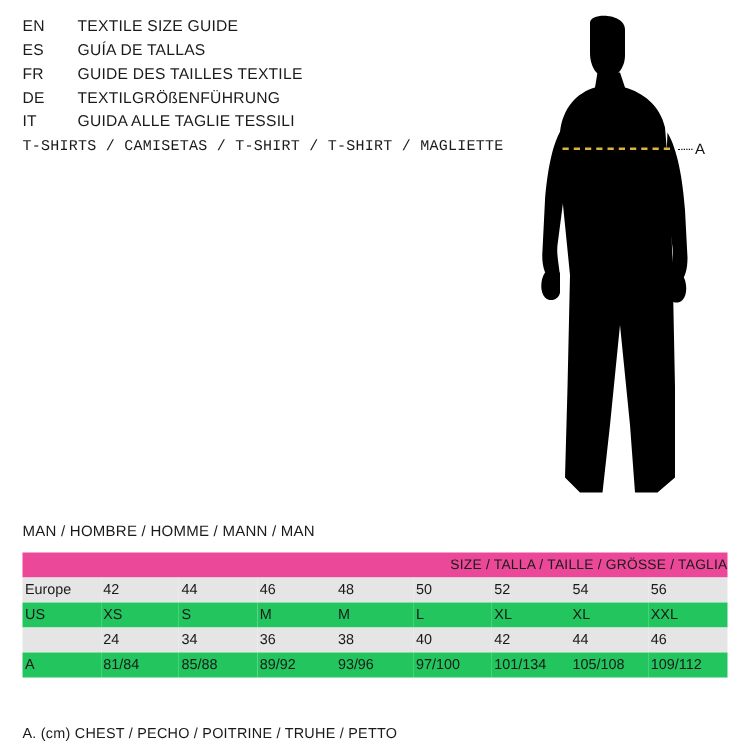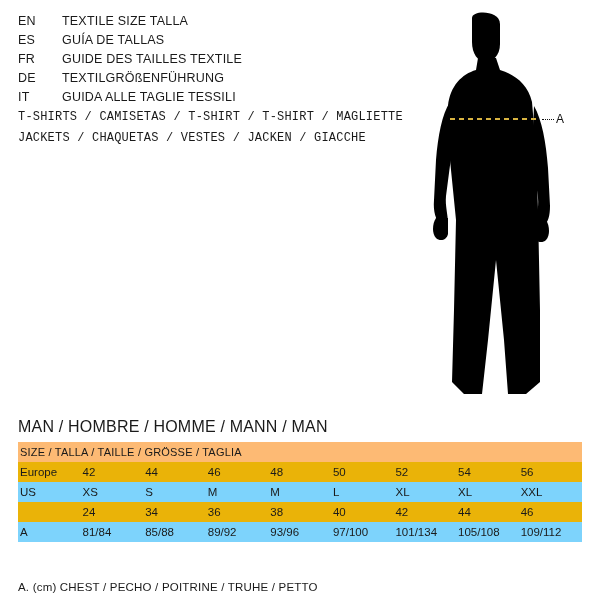--- a/index.html
+++ b/index.html
@@ -81,49 +81,50 @@
     top: 109px;
     width: 12px;
     border-top: 1.5px dotted #111;
   }
 
   
   .table-title {
     position: absolute;
     left: 18px;
     top: 418px;
-    font-size: 16px;
+    font-size: 12px;
     letter-spacing: 0.2px;
     font-weight: 400;
   }
   table.sizes {
     position: absolute;
     left: 18px;
     top: 442px;
     width: 564px;
     border-collapse: collapse;
     font-size: 11.5px;
     table-layout: fixed;
   }
   table.sizes td {
     height: 20px;
     padding: 0 0 0 2px;
     vertical-align: middle;
     white-space: nowrap;
   }
   table.sizes tr.head td {
-    background: #fdba74;
+    background: #ec4899;
     font-size: 11px;
     letter-spacing: 0.2px;
+    text-align: right;
   }
   table.sizes tr.shade td {
-    background: #eab308;
+    background: #e5e5e5;
   }
   table.sizes tr.plain td {
-    background: #7dd3fc;
+    background: #22c55e;
   }
   .col-label { width: 86px; }
   .col-v { width: 68px; }
 
   .footnote {
     position: absolute;
     left: 18px;
     top: 550px;
     font-size: 11.5px;
     letter-spacing: 0.2px;
@@ -131,21 +132,21 @@
   }
 </style>
 </head>
 <body>
 
 <div class="page">
 
   <div class="lang-block">
     <div class="lang-row">
       <span class="lang-code">EN</span>
-      <span class="lang-text">TEXTILE SIZE TALLA</span>
+      <span class="lang-text">TEXTILE SIZE GUIDE</span>
     </div>
     <div class="lang-row">
       <span class="lang-code">ES</span>
       <span class="lang-text">GUÍA DE TALLAS</span>
     </div>
     <div class="lang-row">
       <span class="lang-code">FR</span>
       <span class="lang-text">GUIDE DES TAILLES TEXTILE</span>
     </div>
     <div class="lang-row">
@@ -153,21 +154,20 @@
       <span class="lang-text">TEXTILGRÖßENFÜHRUNG</span>
     </div>
     <div class="lang-row">
       <span class="lang-code">IT</span>
       <span class="lang-text">GUIDA ALLE TAGLIE TESSILI</span>
     </div>
   </div>
 
   <div class="cat-block">
     <div class="cat-line">T-SHIRTS / CAMISETAS / T-SHIRT / T-SHIRT / MAGLIETTE</div>
-    <div class="cat-line">JACKETS / CHAQUETAS / VESTES / JACKEN / GIACCHE</div>
   </div>
 
   <div class="figure-wrap">
     <svg width="200" height="400" viewBox="0 0 200 400">
 
       <path fill="#000000" d="M72 8 C72 0 100 0 100 14 L100 34 C100 46 92 52 86 52 C78 52 72 44 72 32 Z"></path>
 
       <path fill="#000000" d="M78 48 L96 48 L100 60 C114 64 128 74 132 92 L136 140 L138 200 L140 300 L140 372 L126 384 L108 384 L104 330 L96 250 L88 330 L82 384 L64 384 L52 372 L54 300 L56 210 L50 150 L48 96 C50 76 62 64 76 60 Z"></path>
 
       <path fill="#000000" d="M50 92 C42 104 38 126 36 150 L34 190 C33 202 36 210 40 214 L48 214 C48 204 45 196 46 186 L52 140 Z"></path>

